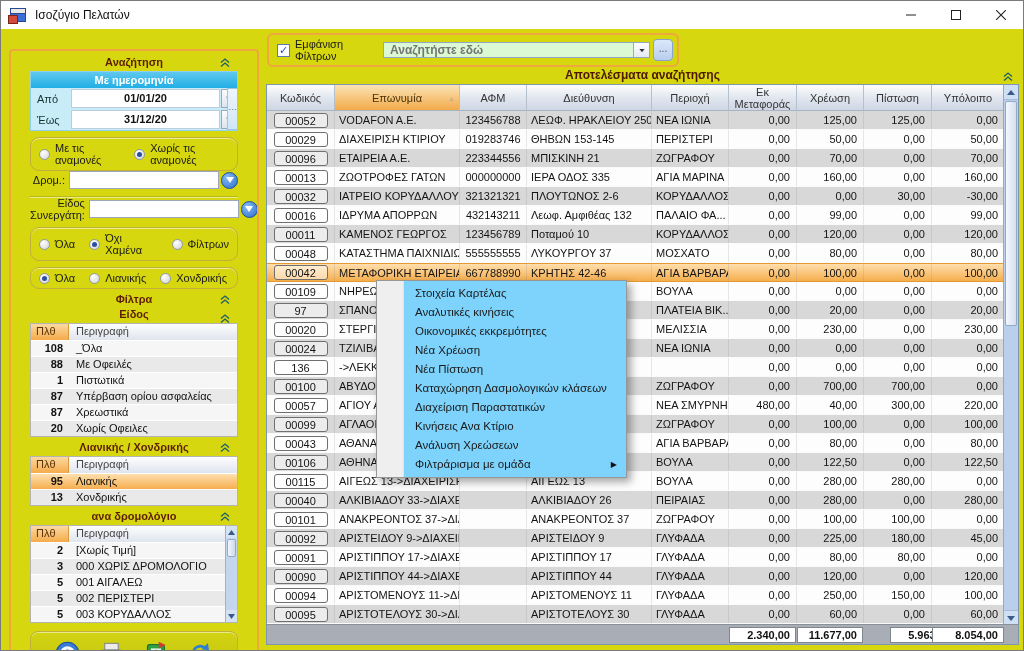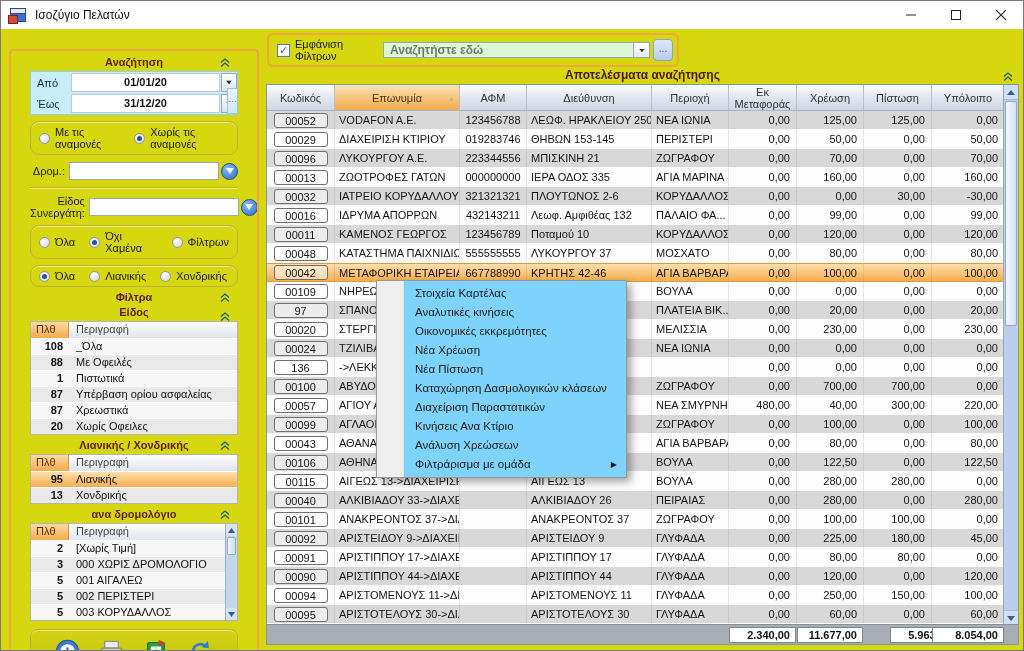--- a/index.html
+++ b/index.html
@@ -30,21 +30,21 @@
   .daterow .dlabel { width:40px; font-size:11px; color:#133; padding-left:6px; }
   .dateinput { flex:1; height:19px; background:#fff; border:1px solid #bcd; font-size:11px; font-weight:bold; text-align:center; line-height:17px; color:#111; position:relative; }
   .ddbtn { width:16px; height:19px; margin-left:1px; background:linear-gradient(#fdfdfd,#dde4ee); border:1px solid #9aa8ba; display:flex; align-items:center; justify-content:center; }
   .dateexp { position:absolute; right:-1px; top:16px; bottom:0; width:11px; background:linear-gradient(#eef6fd,#cfe6f5); border:1px solid #9cc6e2; font-size:8px; color:#667; display:flex; align-items:center; justify-content:center; }
 
   .groupbox { border:1px solid #c2ae3a; border-radius:9px; box-shadow:inset 0 1px 0 rgba(255,255,255,.55); padding:4px 8px; margin-top:6px; display:flex; align-items:center; gap:14px; }
   .radioopt { display:flex; align-items:center; gap:5px; font-size:11px; color:#1a1a1a; }
   .radio { width:11px; height:11px; border-radius:50%; background:radial-gradient(circle at 35% 30%,#fff,#d2d2d2); border:1px solid #8f98a8; position:relative; flex:none; }
   .radio.sel::after { content:""; position:absolute; left:2px; top:2px; width:5px; height:5px; border-radius:50%; background:#2a4f9e; }
 
-  .fieldrow { display:flex; align-items:center; margin-top:7px; }
+  .fieldrow { display:flex; align-items:center; }
   .fieldrow .flabel { width:72px; text-align:right; font-size:11px; color:#1a1a1a; padding-right:4px; line-height:12px; }
   .fieldrow input { flex:1; height:18px; border:1px solid #9aa8ba; background:#fff; font-size:11px; padding:0 3px; }
   .bluebtn { width:17px; height:17px; margin-left:2px; border-radius:50%; background:radial-gradient(circle at 35% 30%,#85bdf8,#2b6cc8); border:1px solid #1d4f9e; display:flex; align-items:center; justify-content:center; flex:none; }
   .divider { height:1px; background:#b9ba1a; margin-top:7px; box-shadow:0 1px 0 rgba(255,255,255,.5); }
 
   .slist { background:#fff; border:1px solid #b4b4b4; font-size:11px; }
   .slist .lhead { display:flex; height:16px; }
   .slist .lhead .hn { width:38px; background:linear-gradient(#fcd9a2,#f5ab4a); border-right:1px solid #d99a3e; color:#5b3309; padding-left:5px; line-height:15px; }
   .slist .lhead .hd { flex:1; background:linear-gradient(#fdfdfd,#dfe5ee); color:#444; padding-left:7px; line-height:15px; }
   .slist .lrow { display:flex; height:16px; line-height:15px; color:#111; border-top:1px solid #fff; }
@@ -138,20 +138,21 @@
   <aside class="sidebar">
 
     <div class="sechead">
       <span>Αναζήτηση</span>
       <span class="chev"><svg width="10" height="9">
             <path d="M1 4.5 L5 1 L9 4.5 M1 8.5 L5 5 L9 8.5" stroke="#1d5f66" stroke-width="1.3" fill="none"></path>
           </svg></span>
     </div>
 
     <div class="datebox">
+      <div class="datehead">Με ημερομηνία</div>
       <div class="daterow">
         <span class="dlabel">Από</span>
         <div class="dateinput">01/01/20</div>
         <div class="ddbtn">
             <span class="triangle-down" style="border-top-color:#223;transform:scale(.7)"></span>
           </div>
       </div>
       <div class="daterow">
         <span class="dlabel">Έως</span>
         <div class="dateinput">31/12/20</div>
@@ -430,21 +431,21 @@
           <div class="gc " style="width: 77px;">ΠΕΡΙΣΤΕΡΙ</div>
           <div class="gc num" style="width: 68px;">0,00</div>
           <div class="gc num" style="width: 67px;">50,00</div>
           <div class="gc num" style="width: 68px;">0,00</div>
           <div class="gc num" style="width: 73px;">50,00</div>
         </div>
         <div class="grow alt">
           <div class="gc code" style="width: 68px;">
             <span class="codebox">00096</span>
           </div>
-          <div class="gc " style="width: 125px;">ΛΥΚΟΥΡΓΟΥ Α.Ε.</div>
+          <div class="gc " style="width: 125px;">ΕΤΑΙΡΕΙΑ Α.Ε.</div>
           <div class="gc center" style="width: 67px;">223344556</div>
           <div class="gc " style="width: 125px;">ΜΠΙΣΚΙΝΗ 21</div>
           <div class="gc " style="width: 77px;">ΖΩΓΡΑΦΟΥ</div>
           <div class="gc num" style="width: 68px;">0,00</div>
           <div class="gc num" style="width: 67px;">70,00</div>
           <div class="gc num" style="width: 68px;">0,00</div>
           <div class="gc num" style="width: 73px;">70,00</div>
         </div>
         <div class="grow plain">
           <div class="gc code" style="width: 68px;">

